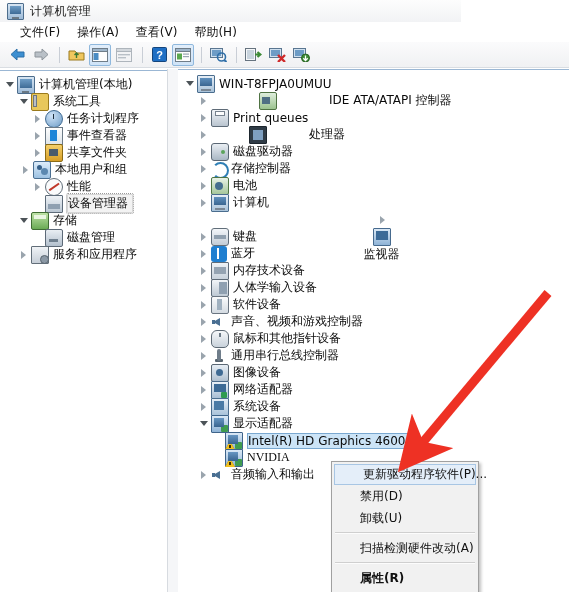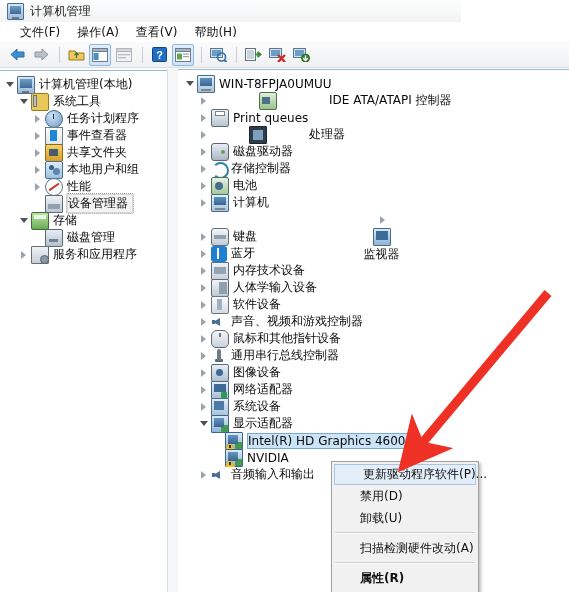--- a/index.html
+++ b/index.html
@@ -338,21 +338,21 @@
           <span class="ico i-event"></span>
           <span class="lbl">事件查看器</span>
         </div>
         <div class="row" style="padding-left:32px;">
           <span class="tw">
             <span class="tri-closed"></span>
           </span>
           <span class="ico i-share"></span>
           <span class="lbl">共享文件夹</span>
         </div>
-        <div class="row" style="padding-left:32px;">
+        <div class="row" style="padding-left:20px;">
           <span class="tw">
             <span class="tri-closed"></span>
           </span>
           <span class="ico i-users"></span>
           <span class="lbl">本地用户和组</span>
         </div>
         <div class="row" style="padding-left:32px;">
           <span class="tw">
             <span class="tri-closed"></span>
           </span>
@@ -538,21 +538,21 @@
           <span class="ico i-display"></span>
           <span class="lbl">显示适配器</span>
         </div>
         <div class="row" style="padding-left:34px;">
           <span class="tw"></span>
           <span class="ico i-display">
             <span class="warn"></span>
           </span>
           <span class="lbl sel-blue">Intel(R) HD Graphics 4600</span>
         </div>
-        <div class="row" style="padding-left:34px;">
+        <div class="row" style="padding-left:34px;font-family:Liberation Serif, serif;">
           <span class="tw"></span>
           <span class="ico i-display">
             <span class="warn"></span>
           </span>
           <span class="lbl">NVIDIA</span>
         </div>
         <div class="row" style="padding-left:20px;">
           <span class="tw">
             <span class="tri-closed"></span>
           </span>

